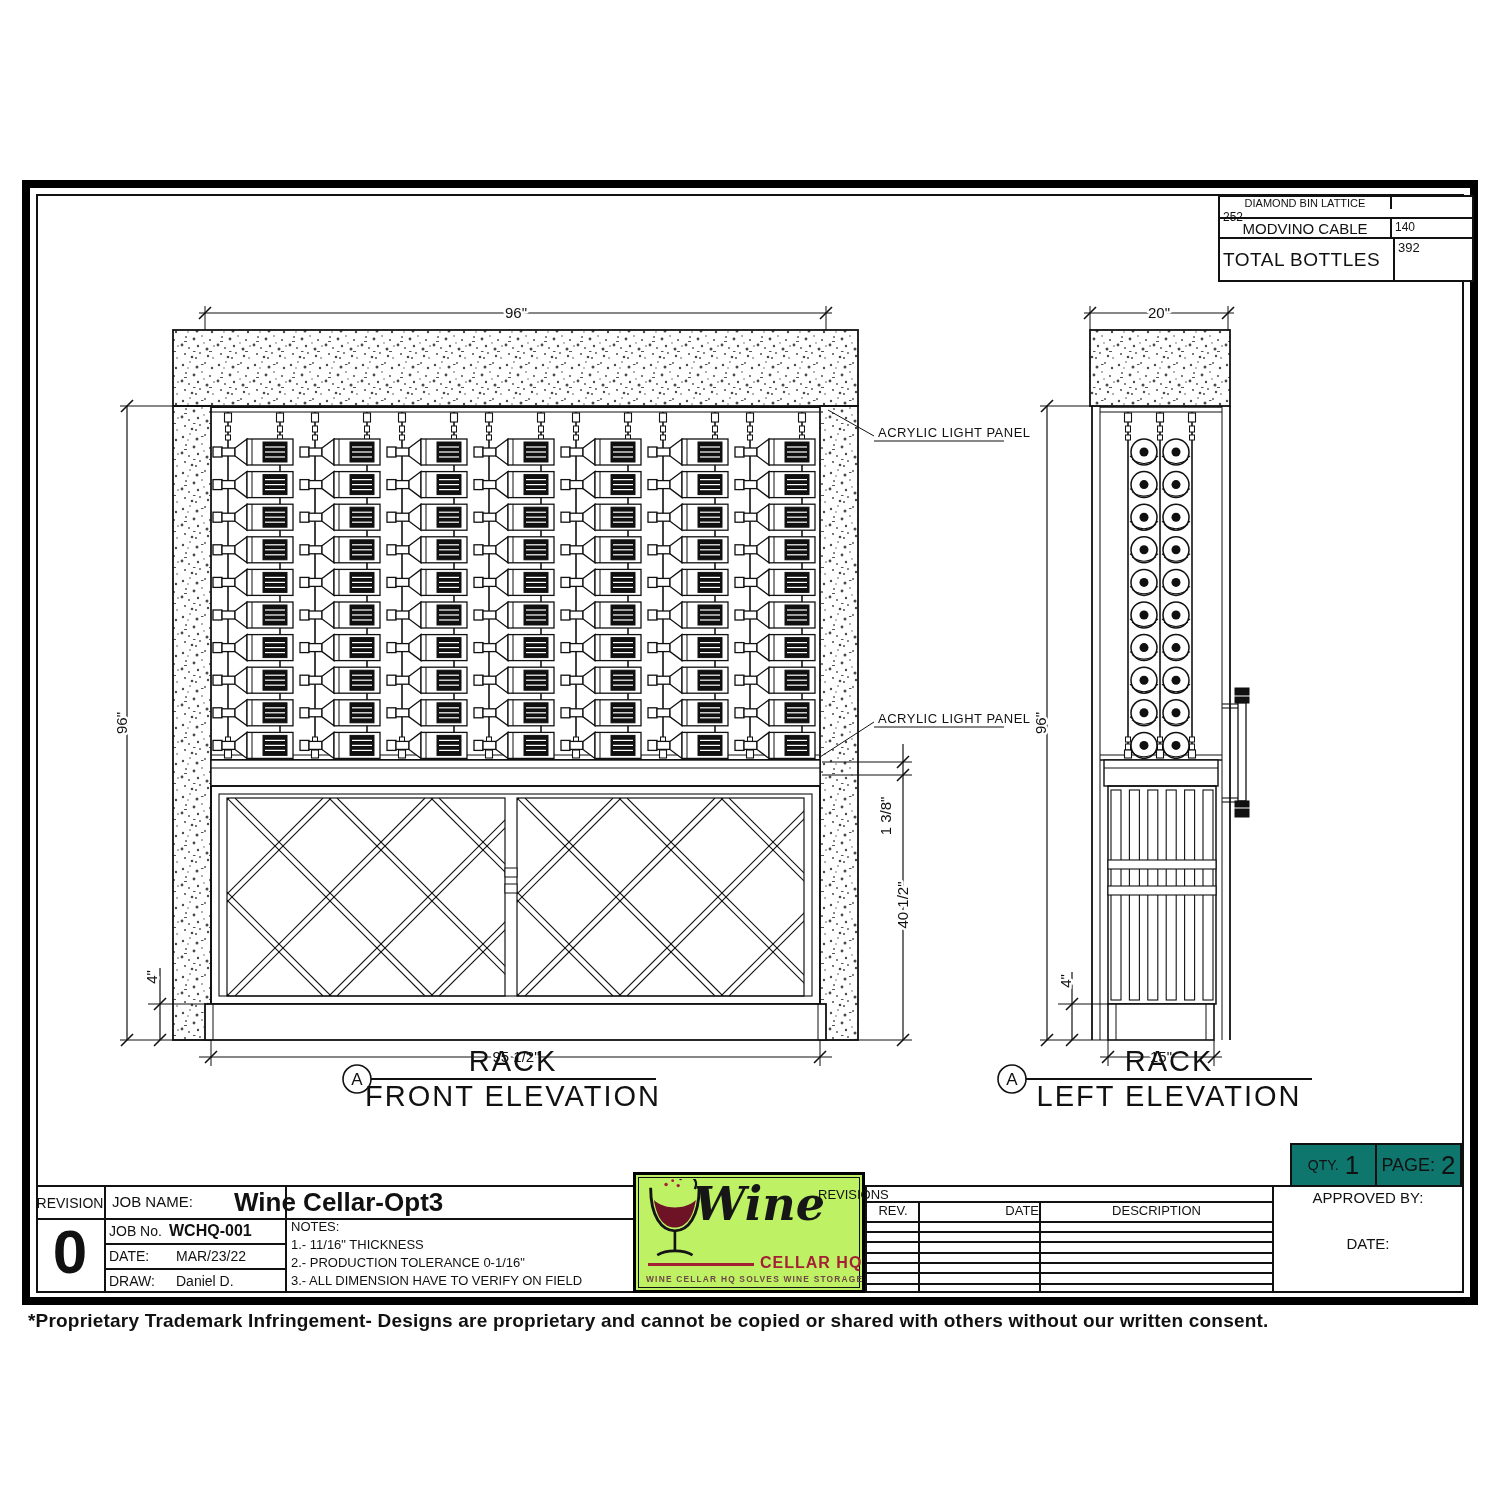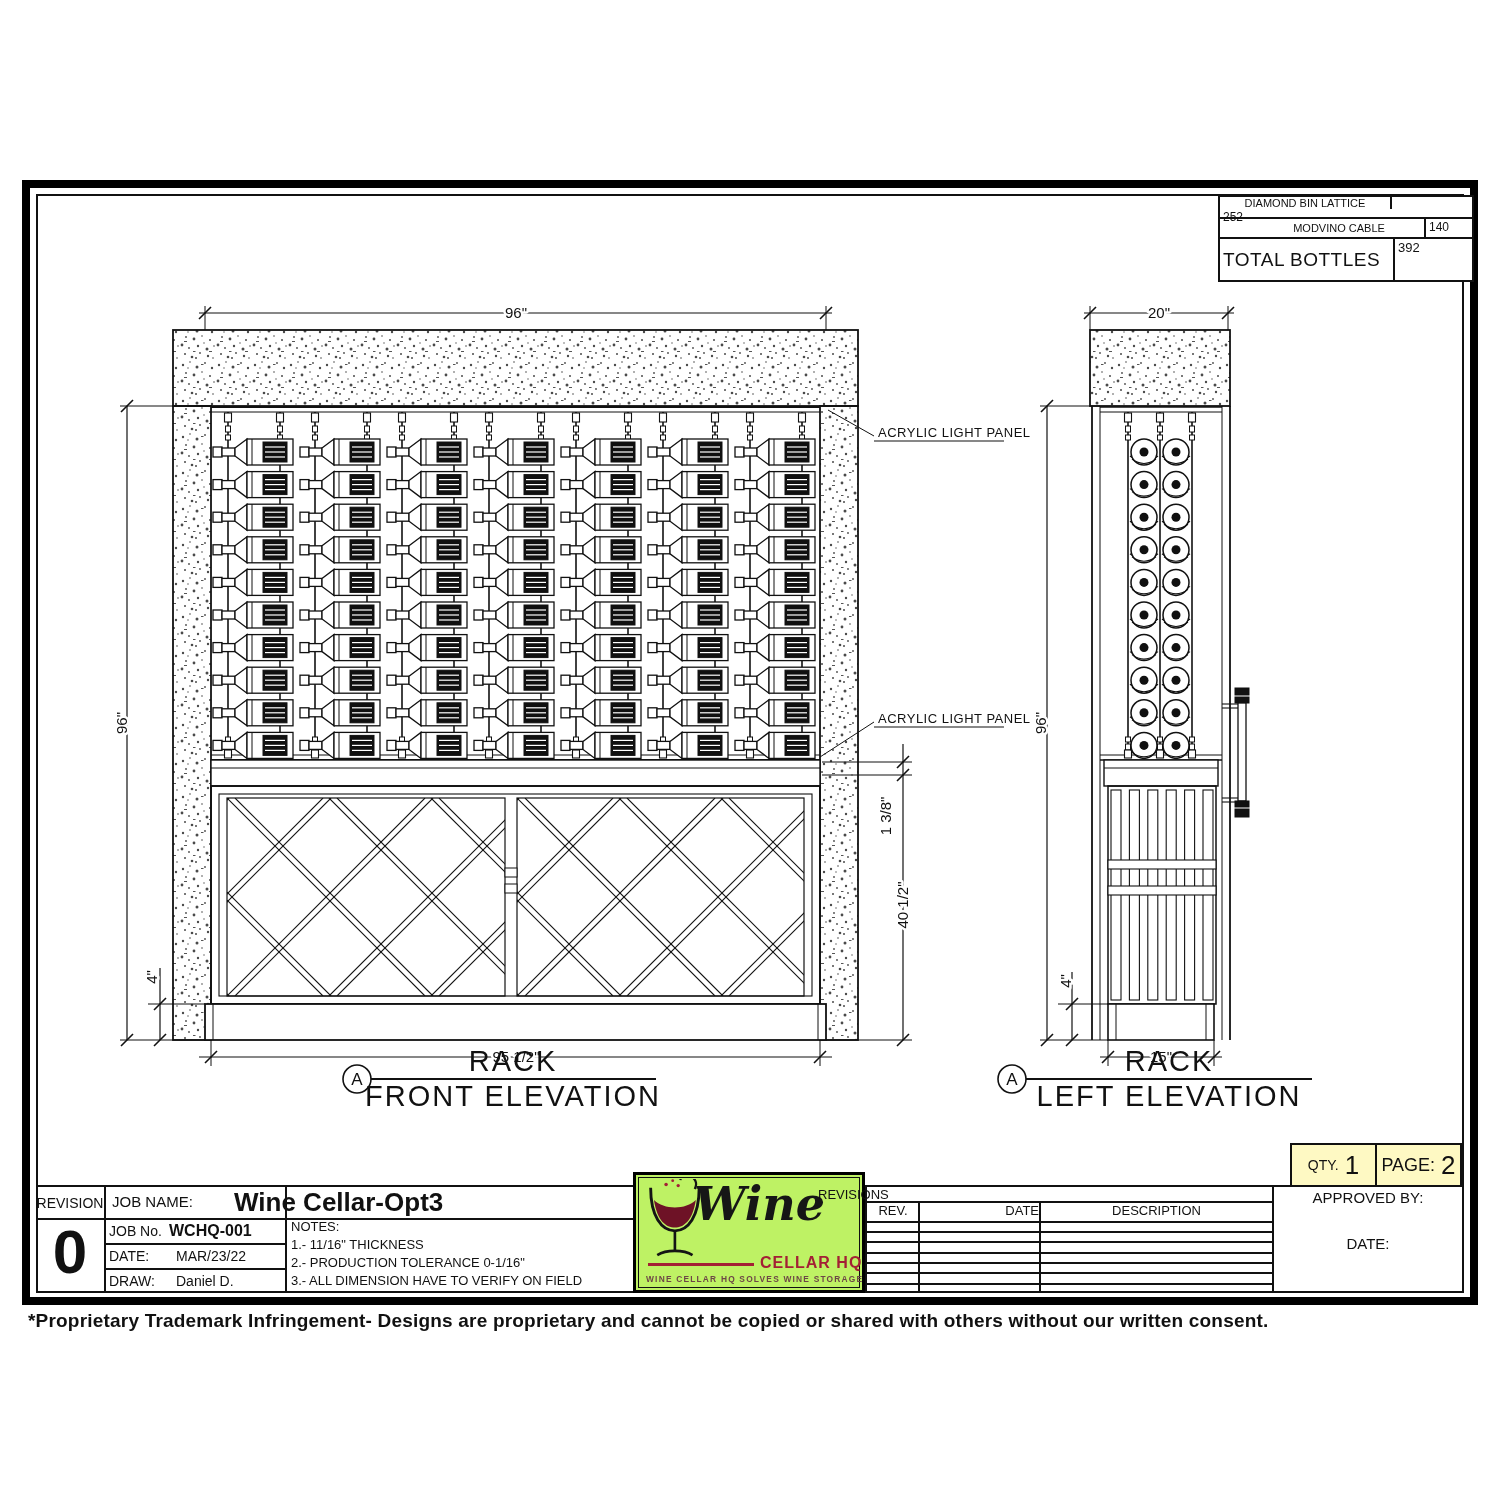--- a/index.html
+++ b/index.html
@@ -22,21 +22,21 @@
   .sumrow:last-child{border-bottom:none;}
   .sumlab{width:170px;border-right:2px solid #111;display:flex;align-items:center;justify-content:center;}
   .sumval{flex:1;padding:1px 3px;}
   
   .tb{position:absolute;left:36px;top:1143px;width:1428px;height:150px;}
   .tb .vl{position:absolute;width:2px;background:#111;}
   .tb .hl{position:absolute;height:2px;background:#111;}
   .tb .txt{position:absolute;white-space:nowrap;}
   .logo-box{position:absolute;left:597px;top:29px;width:232px;height:121px;border:3px solid #000;box-sizing:border-box;background:#bef264;}
   .logo-inner{position:absolute;left:2px;top:2px;right:2px;bottom:2px;border:1px solid #111;}
-  .qtybox{position:absolute;left:1254px;top:0;width:172px;height:44px;border:2px solid #111;box-sizing:border-box;display:flex;background:#fef9c3;}
+  .qtybox{position:absolute;left:1254px;top:0;width:172px;height:44px;border:2px solid #111;box-sizing:border-box;display:flex;background:#0f766e;}
   .qcell{flex:1;display:flex;align-items:center;justify-content:center;gap:6px;}
   .qcell:first-child{border-right:2px solid #111;}
   .footer-note{position:absolute;left:28px;top:1310px;width:1448px;font-weight:bold;font-size:19px;letter-spacing:.2px;}
 </style>
 </head>
 <body>
 
 <div class="sheet">
 
   <svg id="drawing" width="1500" height="1500" viewBox="0 0 1500 1500">
@@ -1136,21 +1136,21 @@
 
   <div class="frame-outer"></div>
   <div class="frame-inner"></div>
 
   <div class="sumtab">
     <div class="sumrow" style="height:20px;flex-direction:column;">
       <div class="sumlab" style="font-size:11px;">DIAMOND BIN LATTICE</div>
       <div class="sumval" style="font-size:12px;border-radius:7px;">252</div>
     </div>
     <div class="sumrow" style="height:18px;">
-      <div class="sumlab" style="font-size:11px;padding-left:34px;">MODVINO CABLE</div>
+      <div class="sumlab" style="font-size:15px;">MODVINO CABLE</div>
       <div class="sumval" style="font-size:12px;">140</div>
     </div>
     <div class="sumrow" style="height:41px;">
       <div class="sumlab" style="font-size:19px;justify-content:flex-start;padding-left:3px;letter-spacing:.5px;">TOTAL BOTTLES</div>
       <div class="sumval" style="font-size:13px;">392</div>
     </div>
   </div>
 
   <div class="tb">
 

